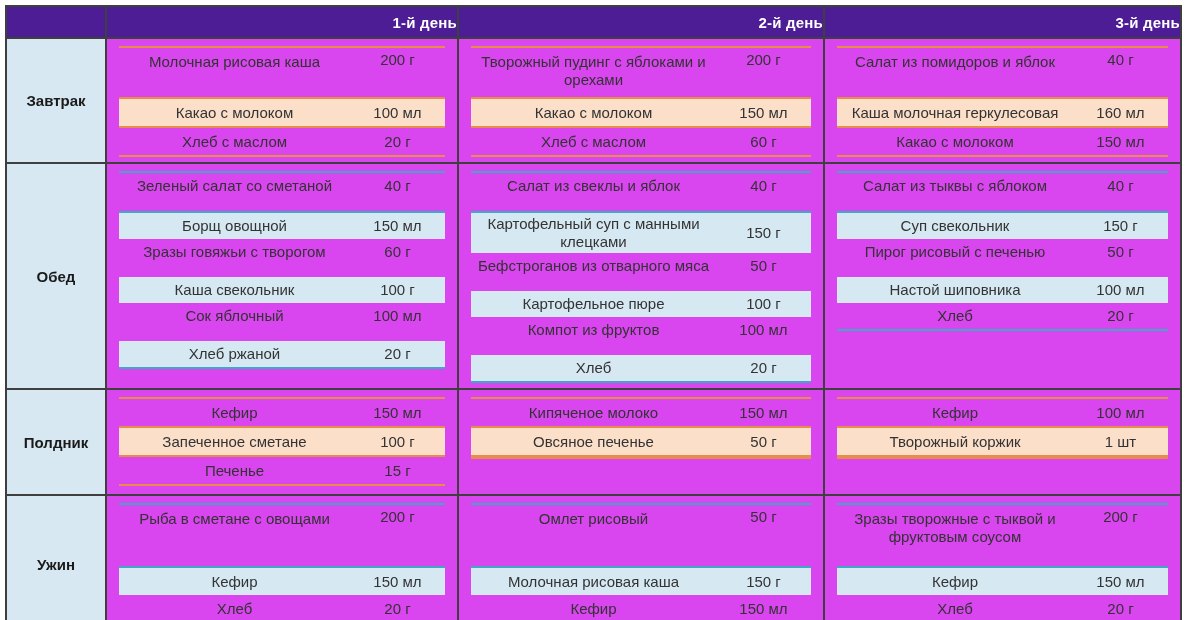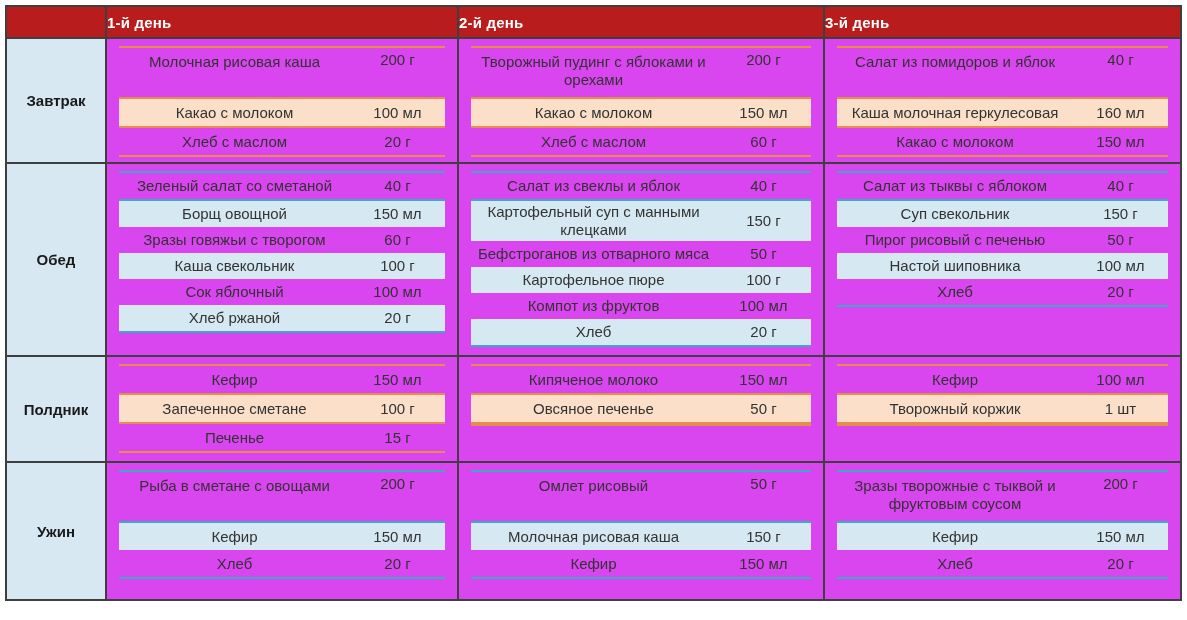--- a/index.html
+++ b/index.html
@@ -1,35 +1,35 @@
 <!DOCTYPE html>
 <html lang="ru"><head>
 <meta charset="utf-8">
 <style>
   html,body{margin:0;padding:0;background:#ffffff;font-family:"Liberation Sans",sans-serif;}
   .wrap{padding:5px;width:1177px;}
   table.menu{border-collapse:collapse;width:1177px;table-layout:fixed;}
   table.menu th, table.menu td{border:2px solid #3f3f3f;padding:0;overflow:hidden;}
-  thead th{height:30px;background:#b91c1c;color:#ffffff;font-size:15px;font-weight:bold;
-           text-align:left;vertical-align:middle;letter-spacing:.2px;}
+  thead th{height:30px;background:#4c1d95;color:#ffffff;font-size:15px;font-weight:bold;
+           text-align:right;vertical-align:middle;letter-spacing:.2px;}
   .meal-label{background:#D8E8F3;font-size:15px;font-weight:bold;color:#1a1a1a;
               text-align:center;vertical-align:middle;margin-top:47px;}
   td.menu-cell{vertical-align:top;background:#d946ef;}
   tr.m0{height:123px;} tr.m1{height:193px;} tr.m2{height:106px;} tr.m3{height:138px;}
 
   .mini{height:100%;box-sizing:border-box;display:flex;flex-direction:column;padding:7px 12px 5px;}
   .rule{flex:0 0 2px;height:2px;}
   .sec-o .rule{background:#E78C4A;}
   .sec-b .rule{background:#41A7C6;}
   .row{display:flex;align-items:center;min-height:27px;font-size:15px;line-height:1.2;color:#333333;}
   tr.m1 .row{min-height:26px;}
   .nm{flex:1 1 auto;text-align:center;padding:2px 6px;}
   .am{flex:0 0 95px;text-align:center;}
   .sec-o .row.hl{background:#FBDFC9;border-top:2px solid #E78C4A;border-bottom:2px solid #E78C4A;}
-  .sec-b .row.hl{background:#D6E9F3;border-top:2px solid #41A7C6;}
+  .sec-b .row.hl{background:#D6E9F3;border-top:2px solid #41A7C6;margin-top:12px;}
   .sec-b .row.hl ~ .row.hl{border-top:none;}
   tr.tall-first .r0{min-height:46px;align-items:flex-start;padding-top:3px;}
   .spacer{flex:1 1 auto;min-height:0;}
 </style>
 </head>
 <body>
 
 <div class="wrap">
   <table class="menu">
     <colgroup>

